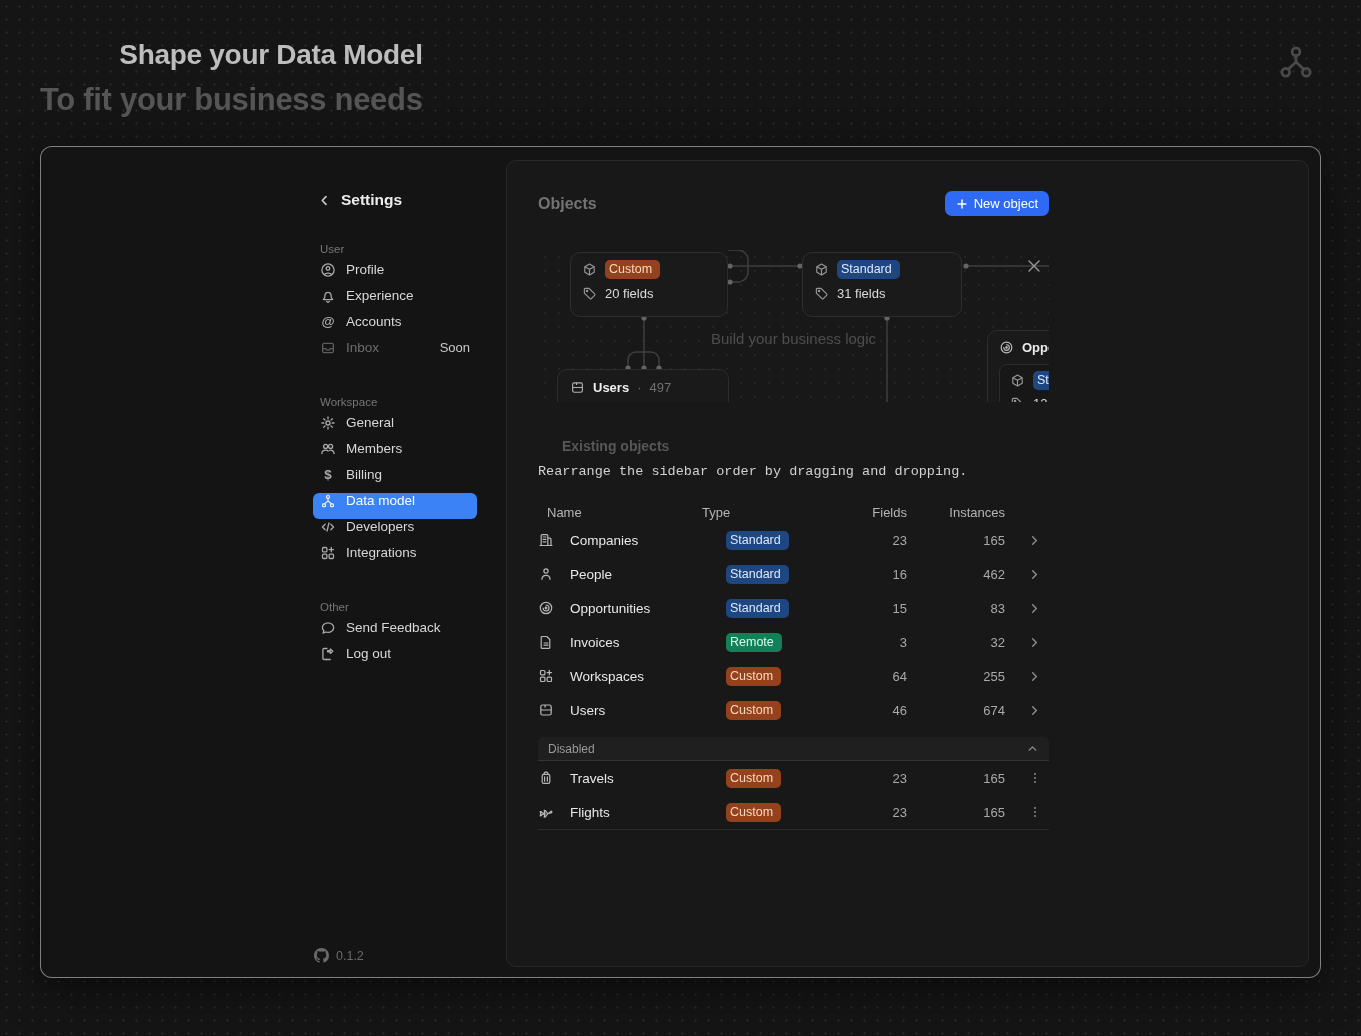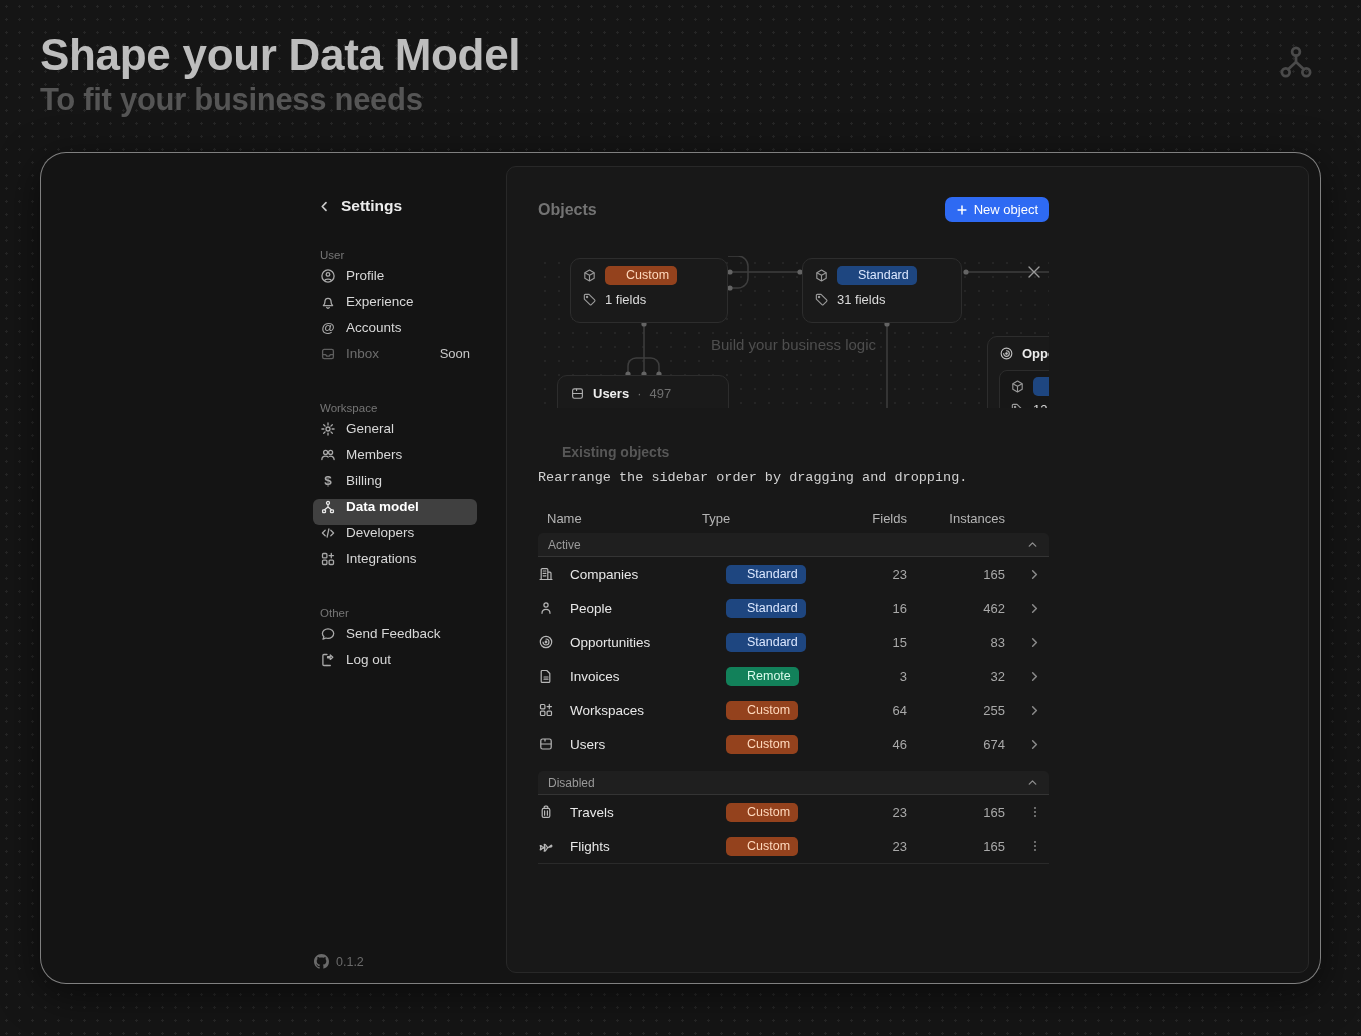--- a/index.html
+++ b/index.html
@@ -10,41 +10,41 @@
     background-color:#151515;
     background-image:radial-gradient(rgba(255,255,255,0.075) 1.3px, transparent 1.4px);
     background-size:13px 13px;
     color:#ddd;
   }
   svg { display:block; }
   .ic { flex:0 0 auto; }
 
   
   .page-header { position:absolute; left:40px; top:34px; }
-  .hdr-title { font-size:44px; font-weight:700; color:#bdbdbd; letter-spacing:-0.3px; line-height:42px;text-align:right; }
+  .hdr-title { font-size:28px; font-weight:700; color:#bdbdbd; letter-spacing:-0.3px; line-height:42px;text-align:right; }
   .hdr-sub   { font-size:31px; font-weight:700; color:#555555; letter-spacing:-0.3px; line-height:40px; margin-top:4px; }
   .hdr-icon  { position:absolute; left:1276px; top:42px; color:#4a4a4a; }
 
   
   .settings-window {
-    position:absolute; left:40px; top:152px; width:1281px; height:832px;
-    background:#141414; border:1px solid rgba(235,235,235,0.5); border-radius:26px;
+    position:absolute; left:40px; top:146px; width:1281px; height:832px;
+    background:#141414; border:1px solid rgba(235,235,235,0.5); border-radius:12px;
     box-shadow:0 10px 40px rgba(0,0,0,0.55);
   }
 
   
   .nav { position:absolute; left:272px; top:44px; width:164px; }
   .nav-header { display:flex; align-items:center; gap:9px; padding-left:4px; color:#ececec; font-size:15.5px; font-weight:700; }
   .nav-header .ic { color:#c9c9c9; }
   .section-label { margin:30px 0 7px 0; padding-left:7px; font-size:11.5px; color:#767676; }
   .section-label.first { margin-top:34px; }
   .nav-item { height:26px; display:flex; align-items:flex-start; gap:10px; padding:0 7px; border-radius:6px;
               font-size:13.5px; color:#d8d8d8; cursor:pointer; }
   .nav-item .ic { color:#a9a9a9; }
-  .nav-item.active { background:#404040; color:#ffffff;font-weight:bold; }
+  .nav-item.active { background:#3b82f6; color:#ffffff; }
   .nav-item.active .ic { color:#e8e8e8; }
   .nav-item.disabled { color:#6d6d6d; }
   .nav-item.disabled .ic { color:#5e5e5e; }
   .soon { margin-left:auto; font-size:13px; color:#c9c9c9; }
   .glyph-ic { width:16px; text-align:center; font-size:13.5px; font-weight:700; line-height:16px; }
   .version { position:absolute; left:273px; bottom:14px; display:flex; align-items:center; gap:7px;
              color:#6a6a6a; font-size:12.5px; }
 
   
   .panel { position:absolute; left:465px; top:13px; width:803px; height:807px;
@@ -70,21 +70,21 @@
   .users-row { display:flex; align-items:center; gap:8px; padding:10px 12px; font-size:13px; }
   .users-name { font-weight:700; color:#f0f0f0; }
   .users-count { color:#6f6f6f; }
   .opp-head { display:flex; align-items:center; gap:8px; font-size:13px; font-weight:700; color:#ececec; }
   .opp-inner { margin-top:9px; background:#171717; border:1px solid #2c2c2c; border-radius:8px; padding-bottom:6px; }
   .opp-inner .obj-row { padding:6px 10px 0 10px; }
   .canvas-hint { position:absolute; left:0; top:80px; width:511px; text-align:center;
                  font-size:15px; font-weight:500; color:#4e4e4e; }
 
   
-  .badge { display:inline-block; padding:2px 8px 3px 21px; border-radius:5px; font-size:12.5px; font-weight:500; }
+  .badge { display:inline-block; padding:2px 8px 3px 4px; border-radius:5px; font-size:12.5px; font-weight:500; }
   .b-standard { background:#1e4680; color:#dce8ff; }
   .b-custom   { background:#94421d; color:#ffd9bd; }
   .b-remote   { background:#12815a; color:#d9fbeb; }
 
   
   .existing { position:absolute; left:31px; top:277px; width:511px; }
   .existing-heading { font-size:14px; font-weight:700; color:#575757;margin-left:24px; }
   .existing-desc { margin-top:10px; font-size:13.5px; color:#d2d2d2;font-family:Liberation Mono, monospace; }
   .tbl { margin-top:22px; }
   .thead, .trow { display:grid; grid-template-columns:32px 156px 136px 45px 98px 1fr; align-items:center; }
@@ -302,21 +302,21 @@
           </span>
           <span class="badge b-custom">Custom</span>
         </div>
         <div class="obj-row">
           <span class="ic">
             <svg width="15" height="15" viewBox="0 0 16 16" fill="none" stroke="currentColor" stroke-width="1.2" stroke-linejoin="round">
                 <path d="M2.5 7.5v-4a1 1 0 0 1 1-1h4l6 6a1 1 0 0 1 0 1.4l-3.6 3.6a1 1 0 0 1-1.4 0z"></path>
                 <circle cx="5.4" cy="5.4" r="0.7"></circle>
               </svg>
           </span>
-          <span>1 fields</span>
+          <span>20 fields</span>
         </div>
       </div>
 
       <div class="obj-card card-standard">
         <div class="obj-row">
           <span class="ic">
             <svg width="15" height="15" viewBox="0 0 16 16" fill="none" stroke="currentColor" stroke-width="1.2" stroke-linejoin="round">
                 <path d="M8 2.2 13 5v6l-5 2.8L3 11V5z"></path>
                 <path d="M3 5l5 2.8L13 5M8 7.8v6"></path>
               </svg>
@@ -390,28 +390,20 @@
 
       <div class="tbl">
         <div class="thead">
           <span class="th-name">Name</span>
           <span class="th-type">Type</span>
           <span class="num-r">Fields</span>
           <span class="num-r">Instances</span>
           <span></span>
         </div>
 
-        <div class="group-bar">
-          <span>Active</span>
-          <span class="ic">
-            <svg width="13" height="13" viewBox="0 0 16 16" fill="none" stroke="currentColor" stroke-width="1.7" stroke-linecap="round" stroke-linejoin="round">
-                <path d="M4 10l4-4 4 4"></path>
-              </svg>
-          </span>
-        </div>
 
         <div class="trow">
           <span class="cell-icon">
             <svg width="16" height="16" viewBox="0 0 16 16" fill="none" stroke="currentColor" stroke-width="1.2" stroke-linecap="round" stroke-linejoin="round">
                 <path d="M3.2 13.5V3.6a1 1 0 0 1 1-1h4.6a1 1 0 0 1 1 1v9.9M9.8 6.2h2.2a1 1 0 0 1 1 1v6.3M2 13.5h12"></path>
                 <path d="M5.2 5h.9M7 5h.9M5.2 7.4h.9M7 7.4h.9M5.2 9.8h.9M7 9.8h.9"></path>
               </svg>
           </span>
           <span class="cell-name">Companies</span>
           <span><span class="badge b-standard">Standard</span></span>

